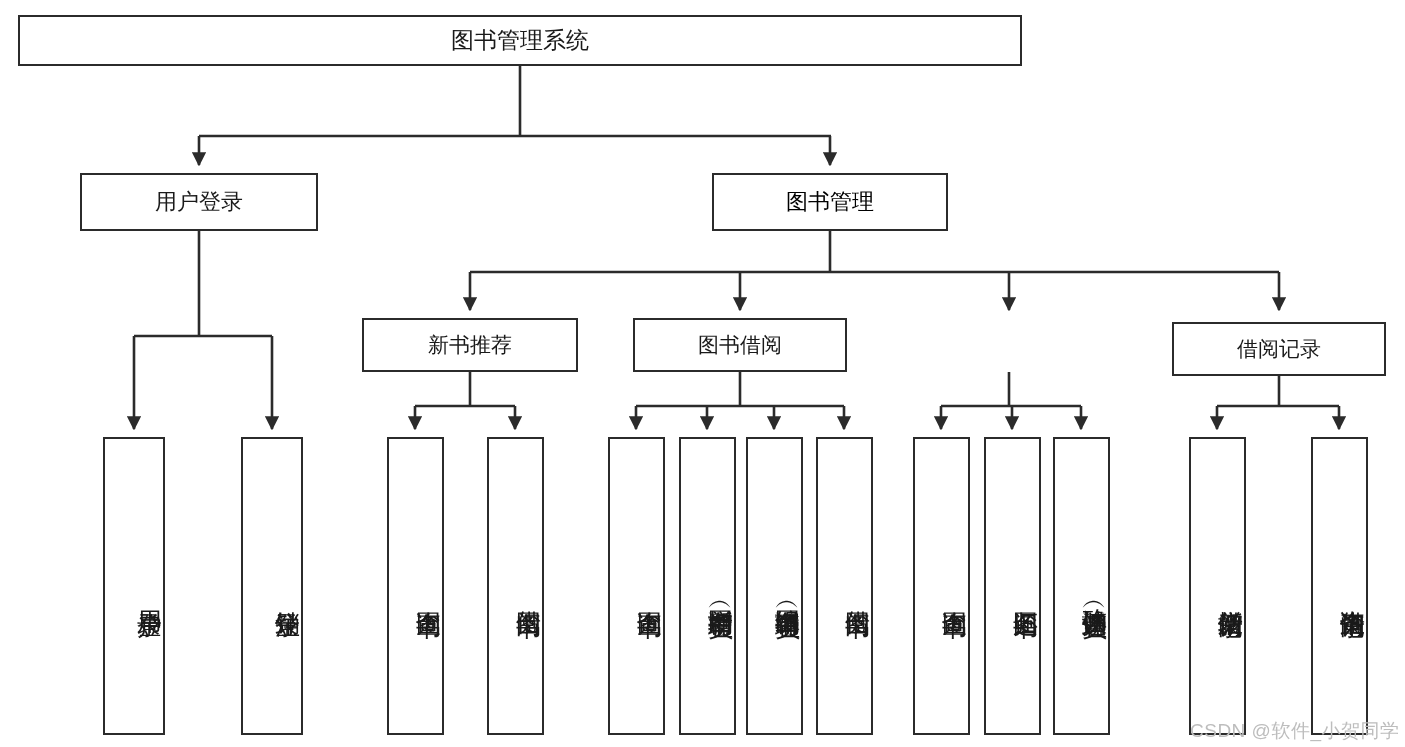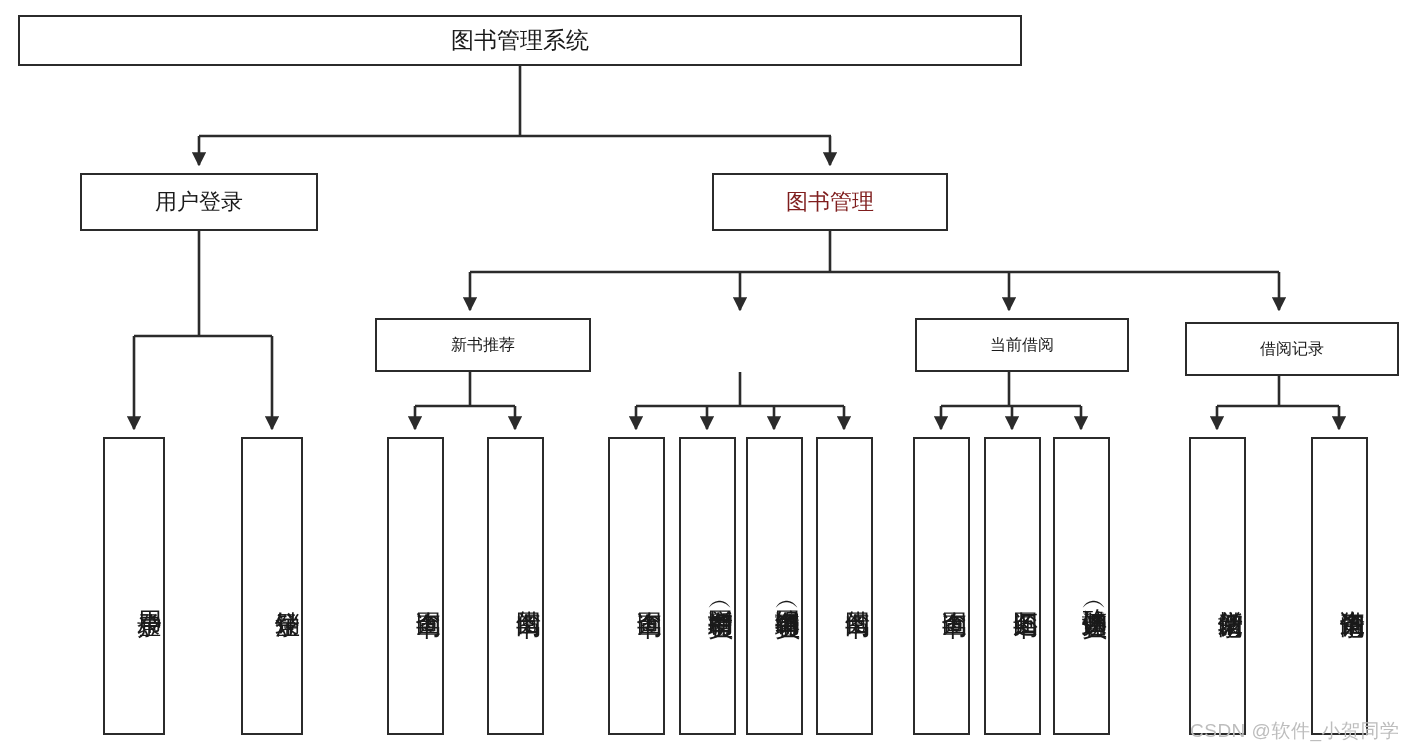--- a/index.html
+++ b/index.html
@@ -36,22 +36,21 @@
     justify-content: center;
     color: #1a1a1a;
   }
   .node.root {
     font-size: 23px;
   }
   .node.level2 {
     font-size: 22px;
   }
   .node.level3 {
-    font-size: 16px;
-    margin-left: 13px;
+    font-size: 21px;
   }
   
   .node.leaf {
     writing-mode: vertical-rl;
     text-orientation: upright;
     align-items: flex-start;
     justify-content: center;
     padding-top: 14px;
     font-size: 25px;
     line-height: 1.08;
@@ -125,29 +124,29 @@
     </g>
   </svg>
 
   <div class="node root" style="left: 18px; top: 15px; width: 1004px; height: 51px; border-color: rgb(43, 43, 43); color: rgb(26, 26, 26);">
     <span class="lbl">图书管理系统</span>
   </div>
 
   <div class="node level2" style="left: 80px; top: 173px; width: 238px; height: 58px; border-color: rgb(43, 43, 43); color: rgb(26, 26, 26);">
     <span class="lbl">用户登录</span>
   </div>
-  <div class="node level2" style="left: 712px; top: 173px; width: 236px; height: 58px; border-color: rgb(43, 43, 43); color: #7f1d1d; font-family: Liberation Serif, serif;">
+  <div class="node level2" style="left: 712px; top: 173px; width: 236px; height: 58px; border-color: rgb(43, 43, 43); color: #000000; font-family: Liberation Serif, serif;">
     <span class="lbl">图书管理</span>
   </div>
 
   <div class="node level3" style="left: 362px; top: 318px; width: 216px; height: 54px; border-color: rgb(43, 43, 43); color: rgb(26, 26, 26);">
     <span class="lbl">新书推荐</span>
   </div>
-  <div class="node level3" style="left: 902px; top: 318px; width: 214px; height: 54px; border-color: rgb(43, 43, 43); color: rgb(26, 26, 26);">
-    <span class="lbl">当前借阅</span>
+  <div class="node level3" style="left: 633px; top: 318px; width: 214px; height: 54px; border-color: rgb(43, 43, 43); color: rgb(26, 26, 26);">
+    <span class="lbl">图书借阅</span>
   </div>
   <div class="node level3" style="left: 1172px; top: 322px; width: 214px; height: 54px; border-color: rgb(43, 43, 43); color: rgb(26, 26, 26);">
     <span class="lbl">借阅记录</span>
   </div>
 
   <div class="node leaf" style="left: 103px; top: 437px; width: 62px; height: 298px; border-color: rgb(43, 43, 43); color: rgb(26, 26, 26);">
     <span class="lbl">用户登录</span>
   </div>
   <div class="node leaf" style="left: 241px; top: 437px; width: 62px; height: 298px; border-color: rgb(43, 43, 43); color: rgb(26, 26, 26);">
     <span class="lbl">注销登录</span>

